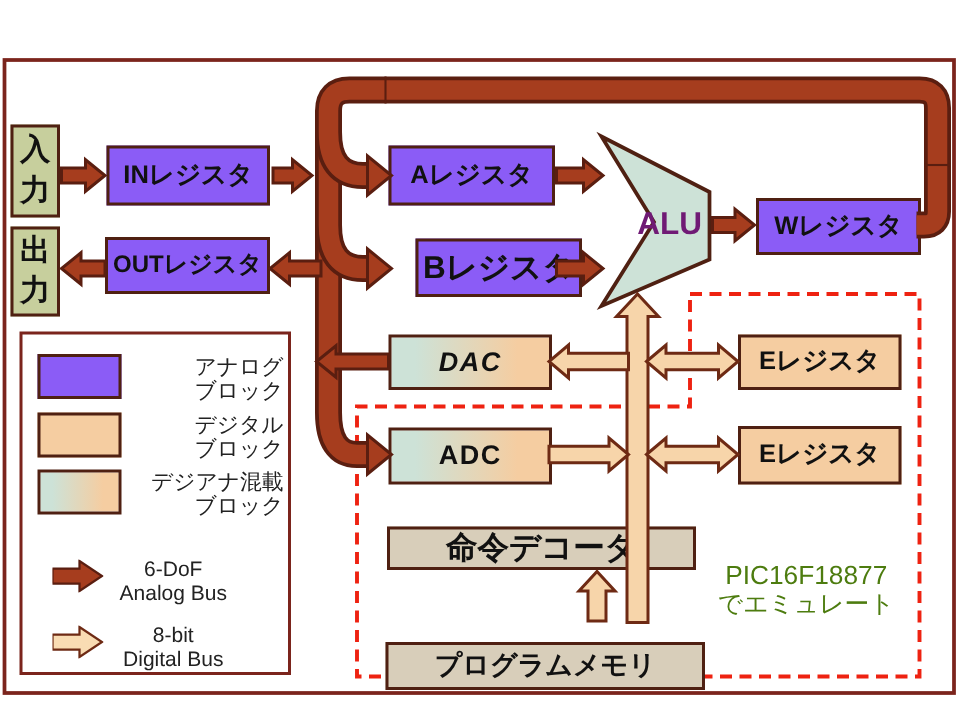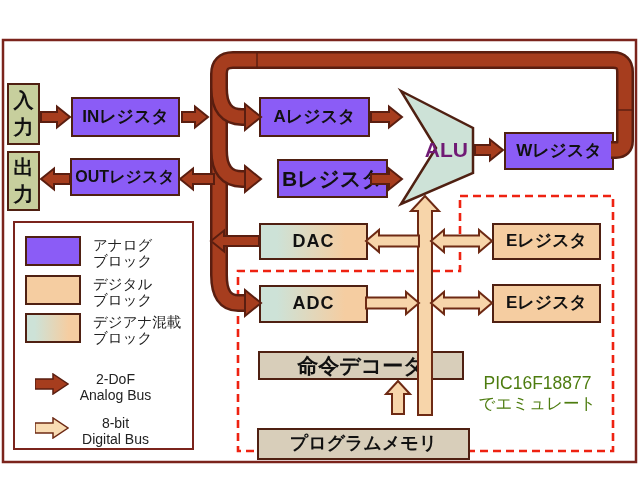--- a/index.html
+++ b/index.html
@@ -19,21 +19,21 @@
   .io{background:#c7cf9d;white-space:pre-line;font-size:20px;line-height:1.35;}
   .alu-label{position:absolute;z-index:2;font-weight:bold;color:#701a75;
              font-size:21px;text-align:right;}
   .annot{position:absolute;z-index:2;color:#4d7c0f;text-align:center;line-height:1.12;}
   .annot .l1{font-size:17.5px;}
   .annot .l2{font-size:16.5px;}
   .legend{position:absolute;left:13px;top:221px;width:181px;height:229px;
           box-sizing:border-box;border:2px solid #7b241c;background:#fff;z-index:2;}
   .legend .sw{position:absolute;left:10px;width:56px;height:30px;
               box-sizing:border-box;border:2px solid #4f2012;}
-  .legend .lab{position:absolute;left:78px;width:96px;text-align:left;
+  .legend .lab{position:absolute;left:78px;width:96px;text-align:right;
                font-size:14.5px;line-height:1.12;color:#222;}
   .legend .buslab{position:absolute;left:48px;width:105px;text-align:center;
                   font-size:14px;line-height:1.15;color:#222;}
   .legend .arr{position:absolute;left:20px;width:34px;height:22px;}
   .legend .arr svg{position:static;width:34px;height:22px;}
 </style>
 </head>
 <body>
 
 <div class="stage">
@@ -50,21 +50,21 @@
 力</div>
 
   <div class="blk teal" style="left:71px;top:97px;width:109px;height:40px;font-size:17px;">INレジスタ</div>
   <div class="blk teal" style="left:70px;top:158px;width:110px;height:38px;font-size:16px;">OUTレジスタ</div>
   <div class="blk teal" style="left:259px;top:97px;width:111px;height:40px;font-size:17px;">Aレジスタ</div>
   <div class="blk teal" style="left:277px;top:159px;width:111px;height:39px;font-size:21px;text-align:center;">Bレジスタ</div>
   <div class="blk teal" style="left:504px;top:132px;width:110px;height:38px;font-size:17px;">Wレジスタ</div>
 
   <div class="alu-label" style="left:420px;top:138px;width:48px;">ALU</div>
 
-  <div class="blk grad" style="left:259px;top:223px;width:109px;height:37px;font-size:18px;letter-spacing:1px;">DAC</div>
+  <div class="blk grad" style="left:259px;top:223px;width:109px;height:37px;font-size:18px;letter-spacing:1px;font-style:italic;">DAC</div>
   <div class="blk grad" style="left:259px;top:285px;width:109px;height:38px;font-size:18px;letter-spacing:1px;">ADC</div>
 
   <div class="blk orange" style="left:492px;top:223px;width:109px;height:37px;font-size:17px;">Eレジスタ</div>
   <div class="blk orange" style="left:492px;top:284px;width:109px;height:39px;font-size:17px;">Eレジスタ</div>
 
   <div class="blk tan" style="left:258px;top:351px;width:206px;height:29px;font-size:21px;">命令デコーダ</div>
   <div class="blk tan" style="left:257px;top:413px;width:213px;height:32px;font-size:18px;margin-top:15px;">プログラムメモリ</div>
 
   <div class="annot" style="left:465px;top:374px;width:145px;">
     <div class="l1">PIC16F18877</div>
@@ -87,21 +87,21 @@
       <span style="display:block">デジアナ混載</span>
       <span style="display:block">ブロック</span>
     </div>
 
     <div class="arr" style="top:150px;">
       <svg viewBox="0 0 34 22">
           <polygon points="0,6 18,6 18,1 33,11 18,21 18,16 0,16" fill="#a63d1e" stroke="#5a1e10" stroke-width="1.5"></polygon>
         </svg>
     </div>
     <div class="buslab" style="top:148px;">
-      <span style="display:block">2-DoF</span>
+      <span style="display:block">6-DoF</span>
       <span style="display:block">Analog Bus</span>
     </div>
 
     <div class="arr" style="top:194px;">
       <svg viewBox="0 0 34 22">
           <polygon points="0,6 18,6 18,1 33,11 18,21 18,16 0,16" fill="#f9dcb3" stroke="#6e2a14" stroke-width="1.5"></polygon>
         </svg>
     </div>
     <div class="buslab" style="top:192px;">
       <span style="display:block">8-bit</span>

